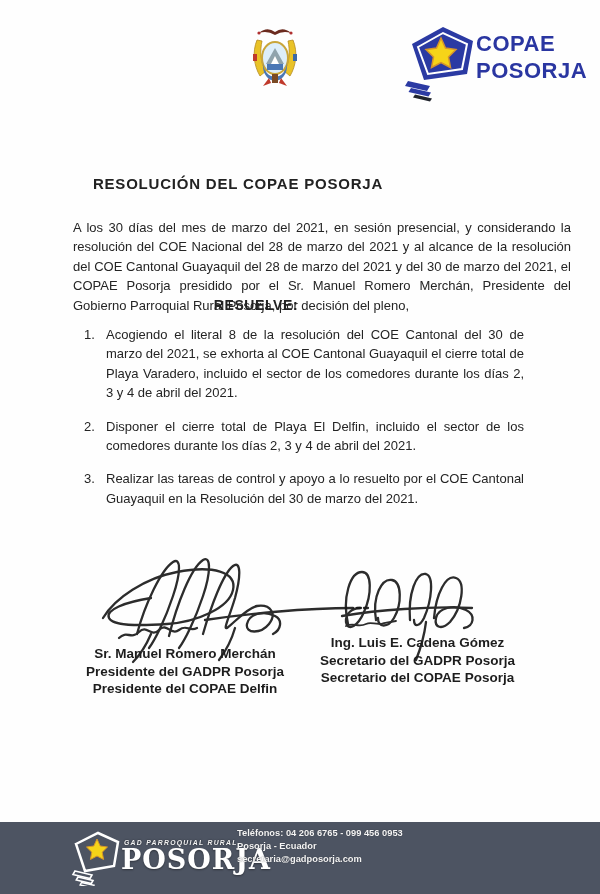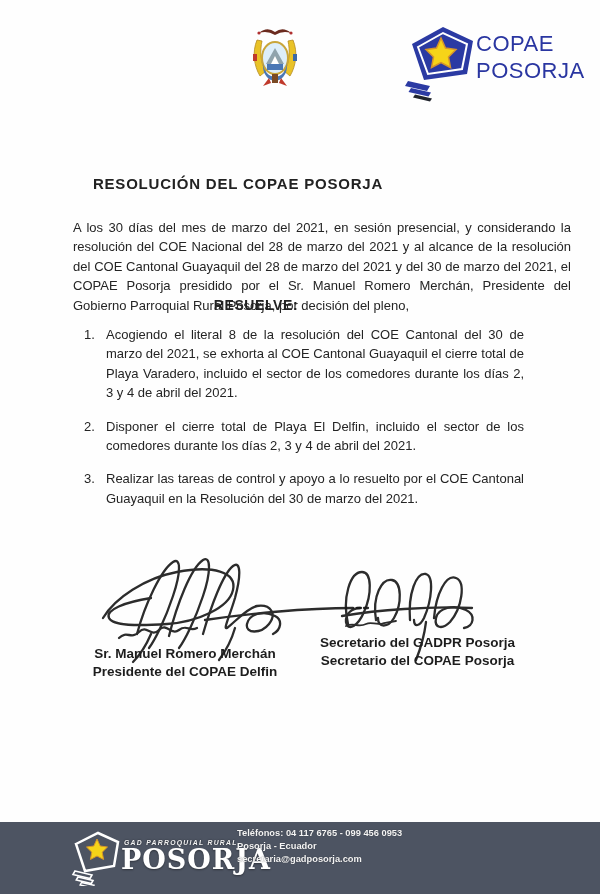--- a/index.html
+++ b/index.html
@@ -6,21 +6,21 @@
   .page{
     position:relative;width:600px;height:894px;overflow:hidden;
     background:#fefefe;
     font-family:"Liberation Sans",sans-serif;
     color:#1f1f1f;
   }
   
   .coat{position:absolute;left:249px;top:26px;width:52px;height:64px;}
   .copae-logo{position:absolute;left:398px;top:22px;width:170px;height:72px;}
   .copae-shield{position:absolute;left:0;top:2px;width:80px;height:78px;}
-  .copae-text{position:absolute;left:78px;top:8px;color:#2a36a1;font-weight:normal;
+  .copae-text{position:absolute;left:78px;top:8px;color:#2a36a1;font-weight:bold;
     font-size:22px;letter-spacing:0.5px;line-height:27px;white-space:nowrap;}
   
   .title{position:absolute;left:0;top:175px;width:476px;text-align:center;
     font-size:15px;font-weight:bold;letter-spacing:0.8px;margin:0;color:#222;}
   .intro{position:absolute;left:57px;top:202px;width:498px;margin:16px;
     font-size:13px;line-height:19.4px;text-align:justify;color:#242424;}
   .resolve{position:absolute;left:0;top:297px;width:512px;text-align:center;
     font-size:14px;font-weight:bold;letter-spacing:0.6px;margin:0;color:#222;}
   .items{position:absolute;left:84px;top:325px;width:440px;margin:0;padding:0;list-style:none;}
   .items li{display:flex;margin-bottom:14px;font-size:13px;line-height:19.4px;color:#242424;}
@@ -128,37 +128,39 @@
       <path d="M72,56 C70,30 78,8 88,10 C96,12 94,36 86,54 C82,62 76,64 76,56"></path>
       <path d="M96,54 C98,30 108,10 118,14 C128,18 124,44 112,58 C104,66 96,64 98,54 C100,44 116,40 128,46 C138,51 136,62 126,64"></path>
       <path d="M4,52 C40,46 90,42 134,44"></path>
       <path d="M8,62 C16,58 20,64 28,60 C34,57 38,62 46,59 L58,57" stroke-width="1.8"></path>
       <path d="M88,58 C86,74 82,86 78,96"></path>
     </g>
   </svg>
 
   <div class="sig-block sig-left">
     <div class="nm">Sr. Manuel Romero Merchán</div>
+    <div class="tt">Presidente del GADPR Posorja</div>
     <div class="tt">Presidente del COPAE Delfin</div>
   </div>
   <div class="sig-block sig-right">
+    <div class="nm">Ing. Luis E. Cadena Gómez</div>
     <div class="tt">Secretario del GADPR Posorja</div>
     <div class="tt">Secretario del COPAE Posorja</div>
   </div>
 
   <div class="footer">
     <svg class="posorja-shield" viewBox="0 0 54 56">
       <polygon points="8,14 30,3 50,12 46,36 17,41" fill="none" stroke="#ffffff" stroke-width="2.5"></polygon>
       <path d="M29,9 L32.2,16 L39.5,17 L34.2,22.2 L35.6,29.5 L29,26 L22.4,29.5 L23.8,22.2 L18.5,17 L25.8,16 Z" fill="#f6d418" stroke="#d6952b" stroke-width="1"></path>
       <path d="M7,41 L24,45 L22,48.5 L5,44.5 Z" fill="none" stroke="#ffffff" stroke-width="1.6"></path>
       <path d="M10,47 L25,50.5 L23.3,53.5 L8.3,50 Z" fill="none" stroke="#ffffff" stroke-width="1.6"></path>
       <path d="M13.5,52.5 L26,55.3 L24.6,57.8 L12.1,55 Z" fill="none" stroke="#ffffff" stroke-width="1.4"></path>
     </svg>
     <div class="gad-small">GAD PARROQUIAL RURAL</div>
     <div class="gad-large">POSORJA</div>
     <div class="f-lines">
-      <div>Teléfonos: 04 117 6765 - 099 456 0953</div>
+      <div>Teléfonos: 04 206 6765 - 099 456 0953</div>
       <div>Posorja - Ecuador</div>
       <div>secretaria@gadposorja.com</div>
     </div>
   </div>
 
 </div>
 
 </body></html>

